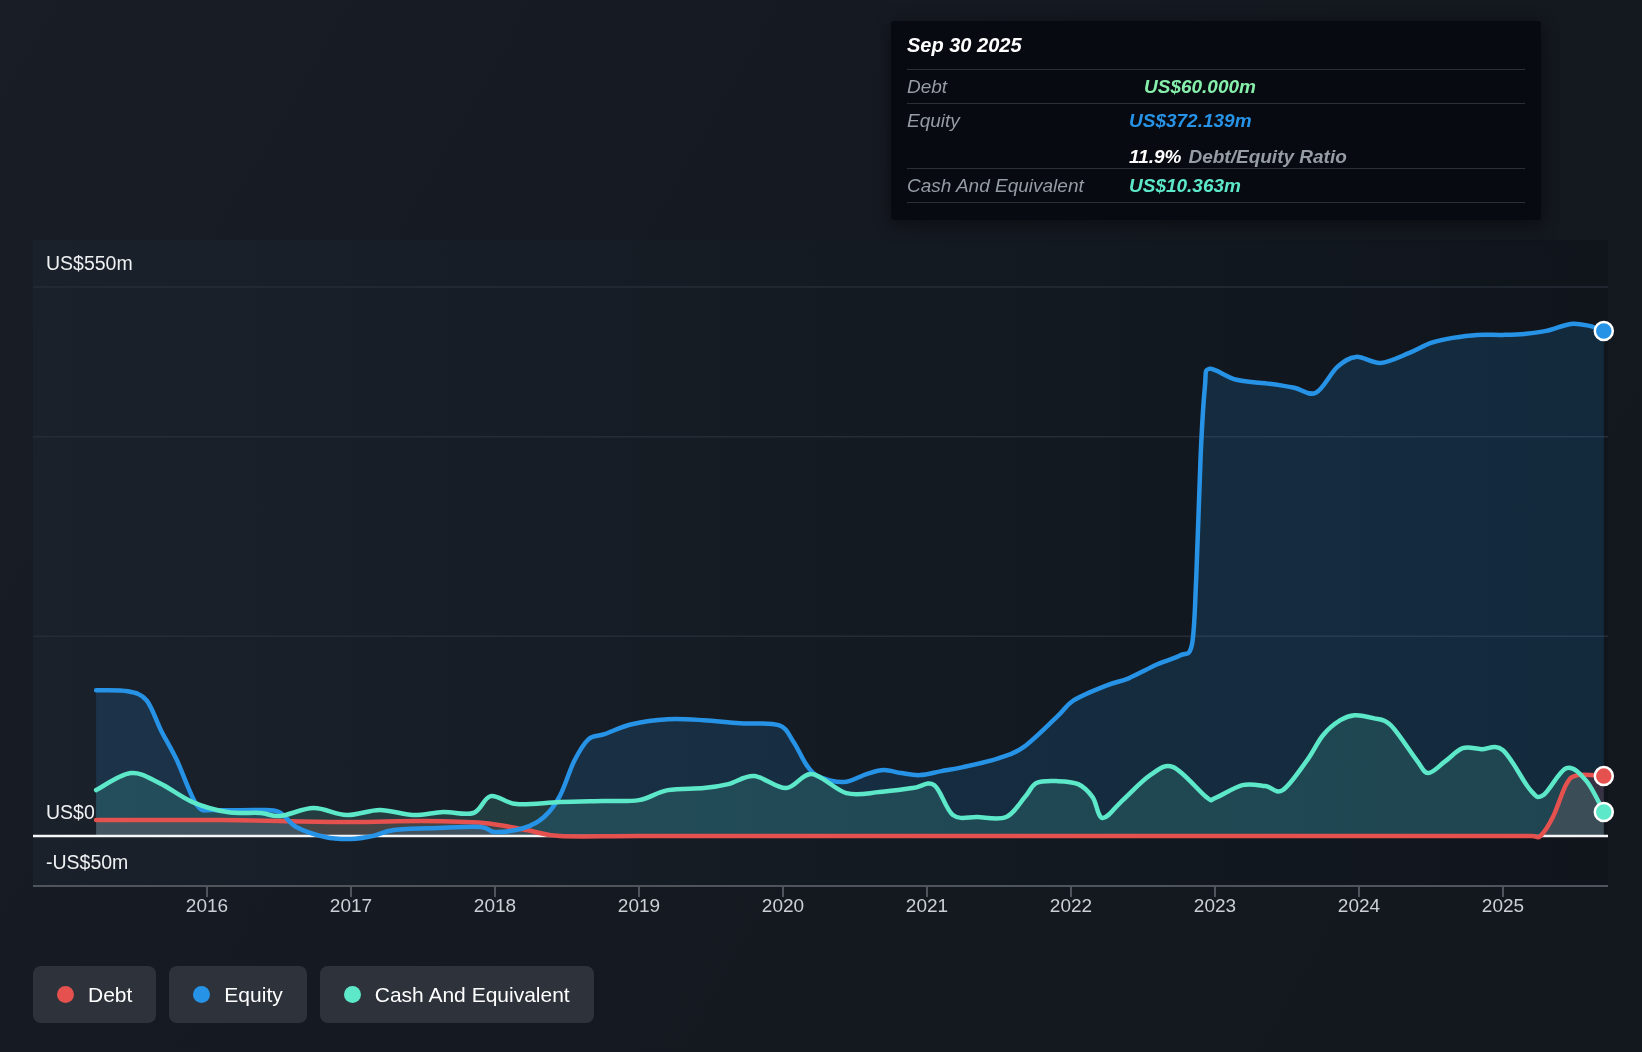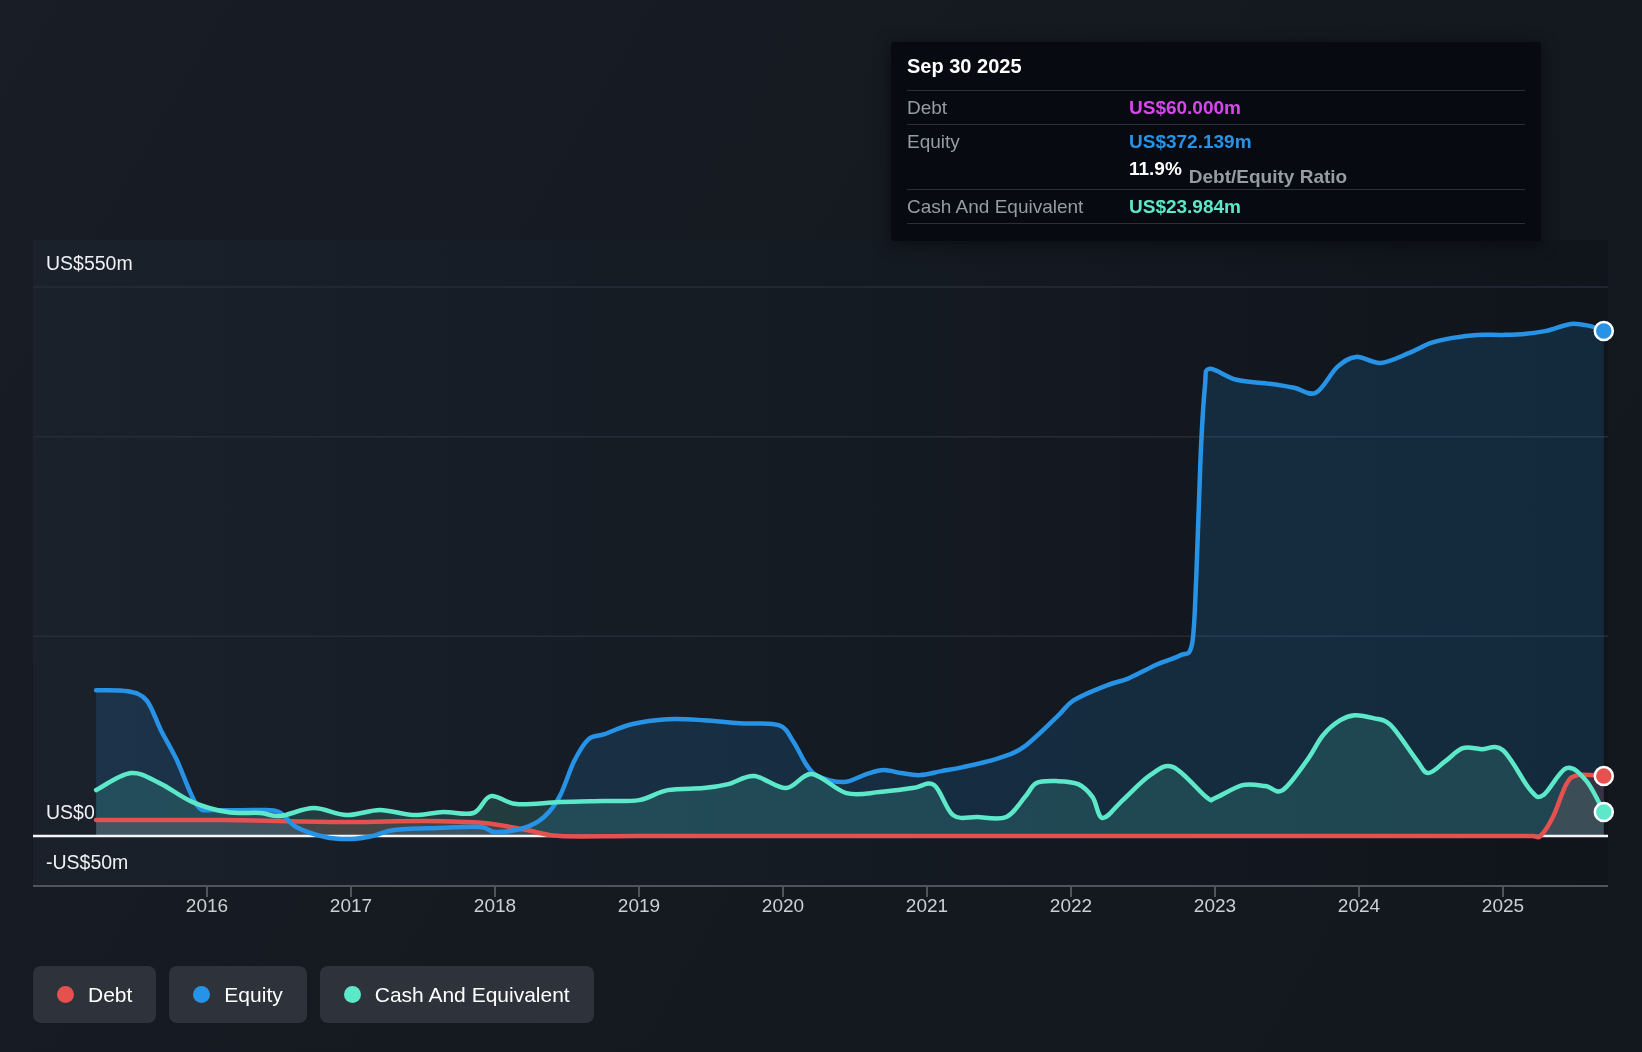--- a/index.html
+++ b/index.html
@@ -8,30 +8,31 @@
     background:linear-gradient(120deg,#181d26 0%,#14181f 60%,#13171e 100%);
     font-family:"Liberation Sans",sans-serif;
     -webkit-font-smoothing:antialiased;
   }
   #chart-wrap{position:absolute;left:0;top:0;width:1642px;height:1052px;}
   #chart-svg{position:absolute;left:0;top:0;}
   #chart-svg text{font-family:"Liberation Sans",sans-serif;}
 
   
   .tooltip{
-    position:absolute;left:891px;top:42px;width:650px;height:199px;
+    position:absolute;left:891px;top:21px;width:650px;height:199px;
     background:rgba(7,10,15,0.97);border-radius:3px;
     padding:0 16px;box-sizing:border-box;color:#fff;
     box-shadow:0 4px 18px rgba(0,0,0,0.45);
+    font-style:italic;
   }
   .tt-title{height:48px;display:flex;align-items:center;font-size:20px;font-weight:700;color:#ffffff;}
   .tt-row{height:33px;display:flex;align-items:center;border-top:1px solid #2b2f36;font-size:19px;}
   .tt-row .lbl{width:222px;color:#959ca4;font-weight:400;flex:none;}
   .tt-row .val{font-weight:700;}
-  .tt-ratio{height:31px;display:flex;align-items:flex-start;font-size:19px;}
+  .tt-ratio{height:31px;display:flex;align-items:flex-end;font-size:19px;}
   .tt-ratio .spacer{width:222px;flex:none;}
   .tt-ratio .pct{color:#ffffff;font-weight:700;margin-right:7px;}
   .tt-ratio .rlbl{color:#959ca4;font-weight:600;margin-top:8px;}
   .tt-row.last{border-bottom:1px solid #2b2f36;}
 
   
   .legend{position:absolute;left:33px;top:966px;display:flex;gap:13px;}
   .chip{
     display:inline-flex;align-items:center;gap:14px;height:57px;
     padding:0 24px;background:#2d323b;border-radius:8px;
@@ -88,34 +89,34 @@
       <text x="1503" y="912" text-anchor="middle" font-size="19" fill="#ccd0d5">2025</text>
       <text x="46" y="270" font-size="19.5" fill="#eef0f2">US$550m</text>
       <text x="46" y="819" font-size="19.5" fill="#eef0f2">US$0</text>
       <text x="46" y="868.9090909090909" font-size="19.5" fill="#eef0f2">-US$50m</text>
     </svg>
 
   <div class="tooltip">
     <div class="tt-title">Sep 30 2025</div>
     <div class="tt-row">
       <span class="lbl">Debt</span>
-      <span class="val" style="color: #d946ef;">US$60.000m</span>
+      <span class="val" style="color: #86efac; margin-left: 15px;">US$60.000m</span>
     </div>
     <div class="tt-row">
       <span class="lbl">Equity</span>
       <span class="val" style="color: rgb(39, 147, 230);">US$372.139m</span>
     </div>
     <div class="tt-ratio">
       <span class="spacer"></span>
       <span class="pct">11.9%</span>
       <span class="rlbl">Debt/Equity Ratio</span>
     </div>
     <div class="tt-row last">
       <span class="lbl">Cash And Equivalent</span>
-      <span class="val" style="color: rgb(92, 232, 201);">US$23.984m</span>
+      <span class="val" style="color: rgb(92, 232, 201);">US$10.363m</span>
     </div>
   </div>
 
   <div class="legend">
     <div class="chip">
       <span class="dot" style="background: rgb(228, 81, 78);"></span>
       <span>Debt</span>
     </div>
     <div class="chip">
       <span class="dot" style="background: rgb(39, 147, 230);"></span>

